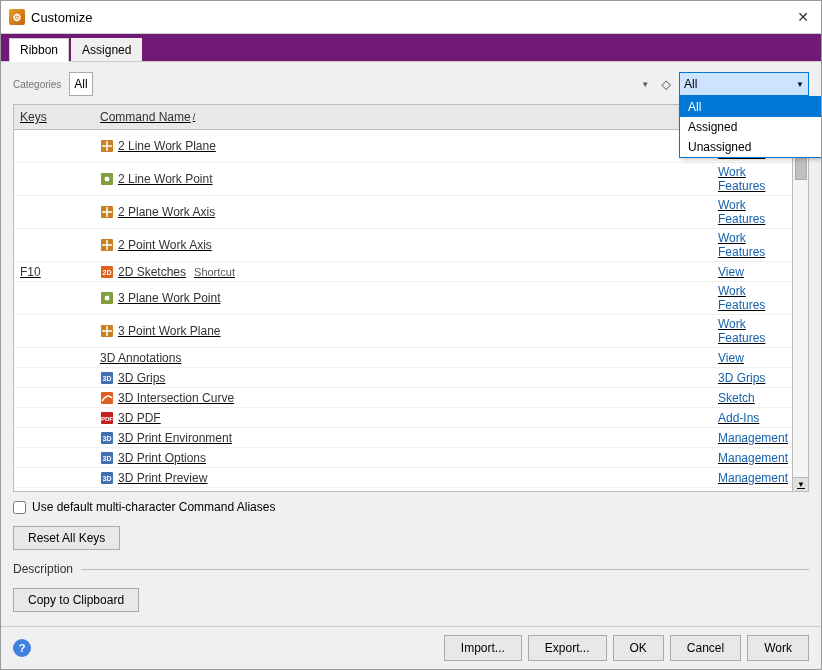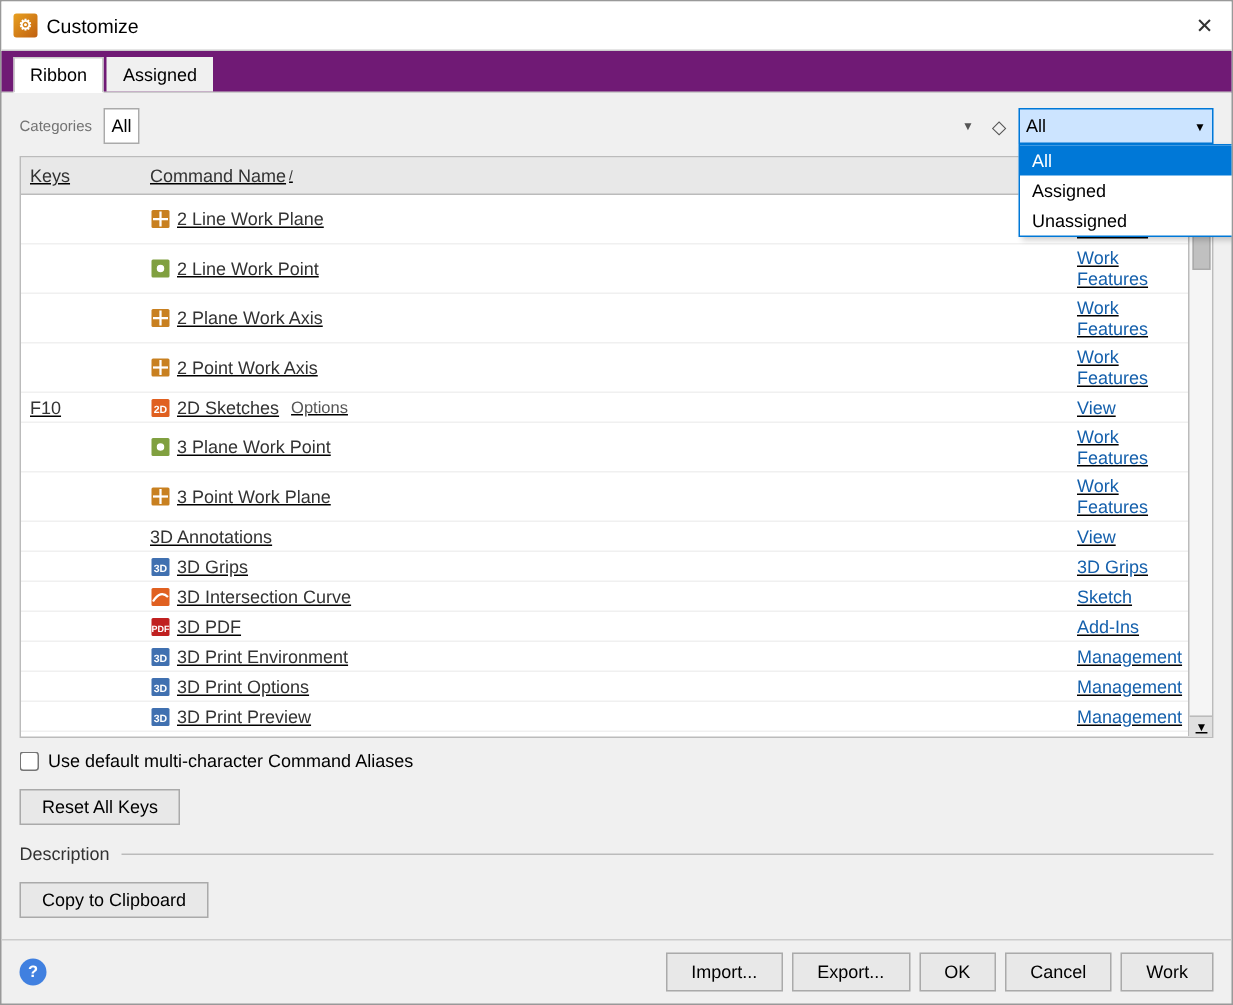--- a/index.html
+++ b/index.html
@@ -403,21 +403,21 @@
             <div class="table-row">
               <div class="td shortcut-text">F10</div>
               <div class="td">
                 <span class="row-icon">
                   <svg width="14" height="14" viewBox="0 0 14 14">
                     <rect x="1" y="1" width="12" height="12" rx="1" fill="#e06020"></rect>
                     <text x="7" y="10" text-anchor="middle" font-size="7" fill="white" font-weight="bold">2D</text>
                   </svg>
                 </span>
                 <span>2D Sketches</span>
-                <span style="color:#555;margin-left:4px;font-size:11px;">Options</span>
+                <span style="color:#555;margin-left:4px;font-size:11px;">Shortcut</span>
               </div>
               <div class="td td-type" style="color: rgb(21, 96, 172);">View</div>
             </div>
             <div class="table-row">
               <div class="td shortcut-text"></div>
               <div class="td">
                 <span class="row-icon">
                   <svg width="14" height="14" viewBox="0 0 14 14">
                     <rect x="1" y="1" width="12" height="12" rx="1" fill="#80a040"></rect>
                     <circle cx="7" cy="7" r="3" fill="white" stroke="#80a040" stroke-width="1"></circle>

